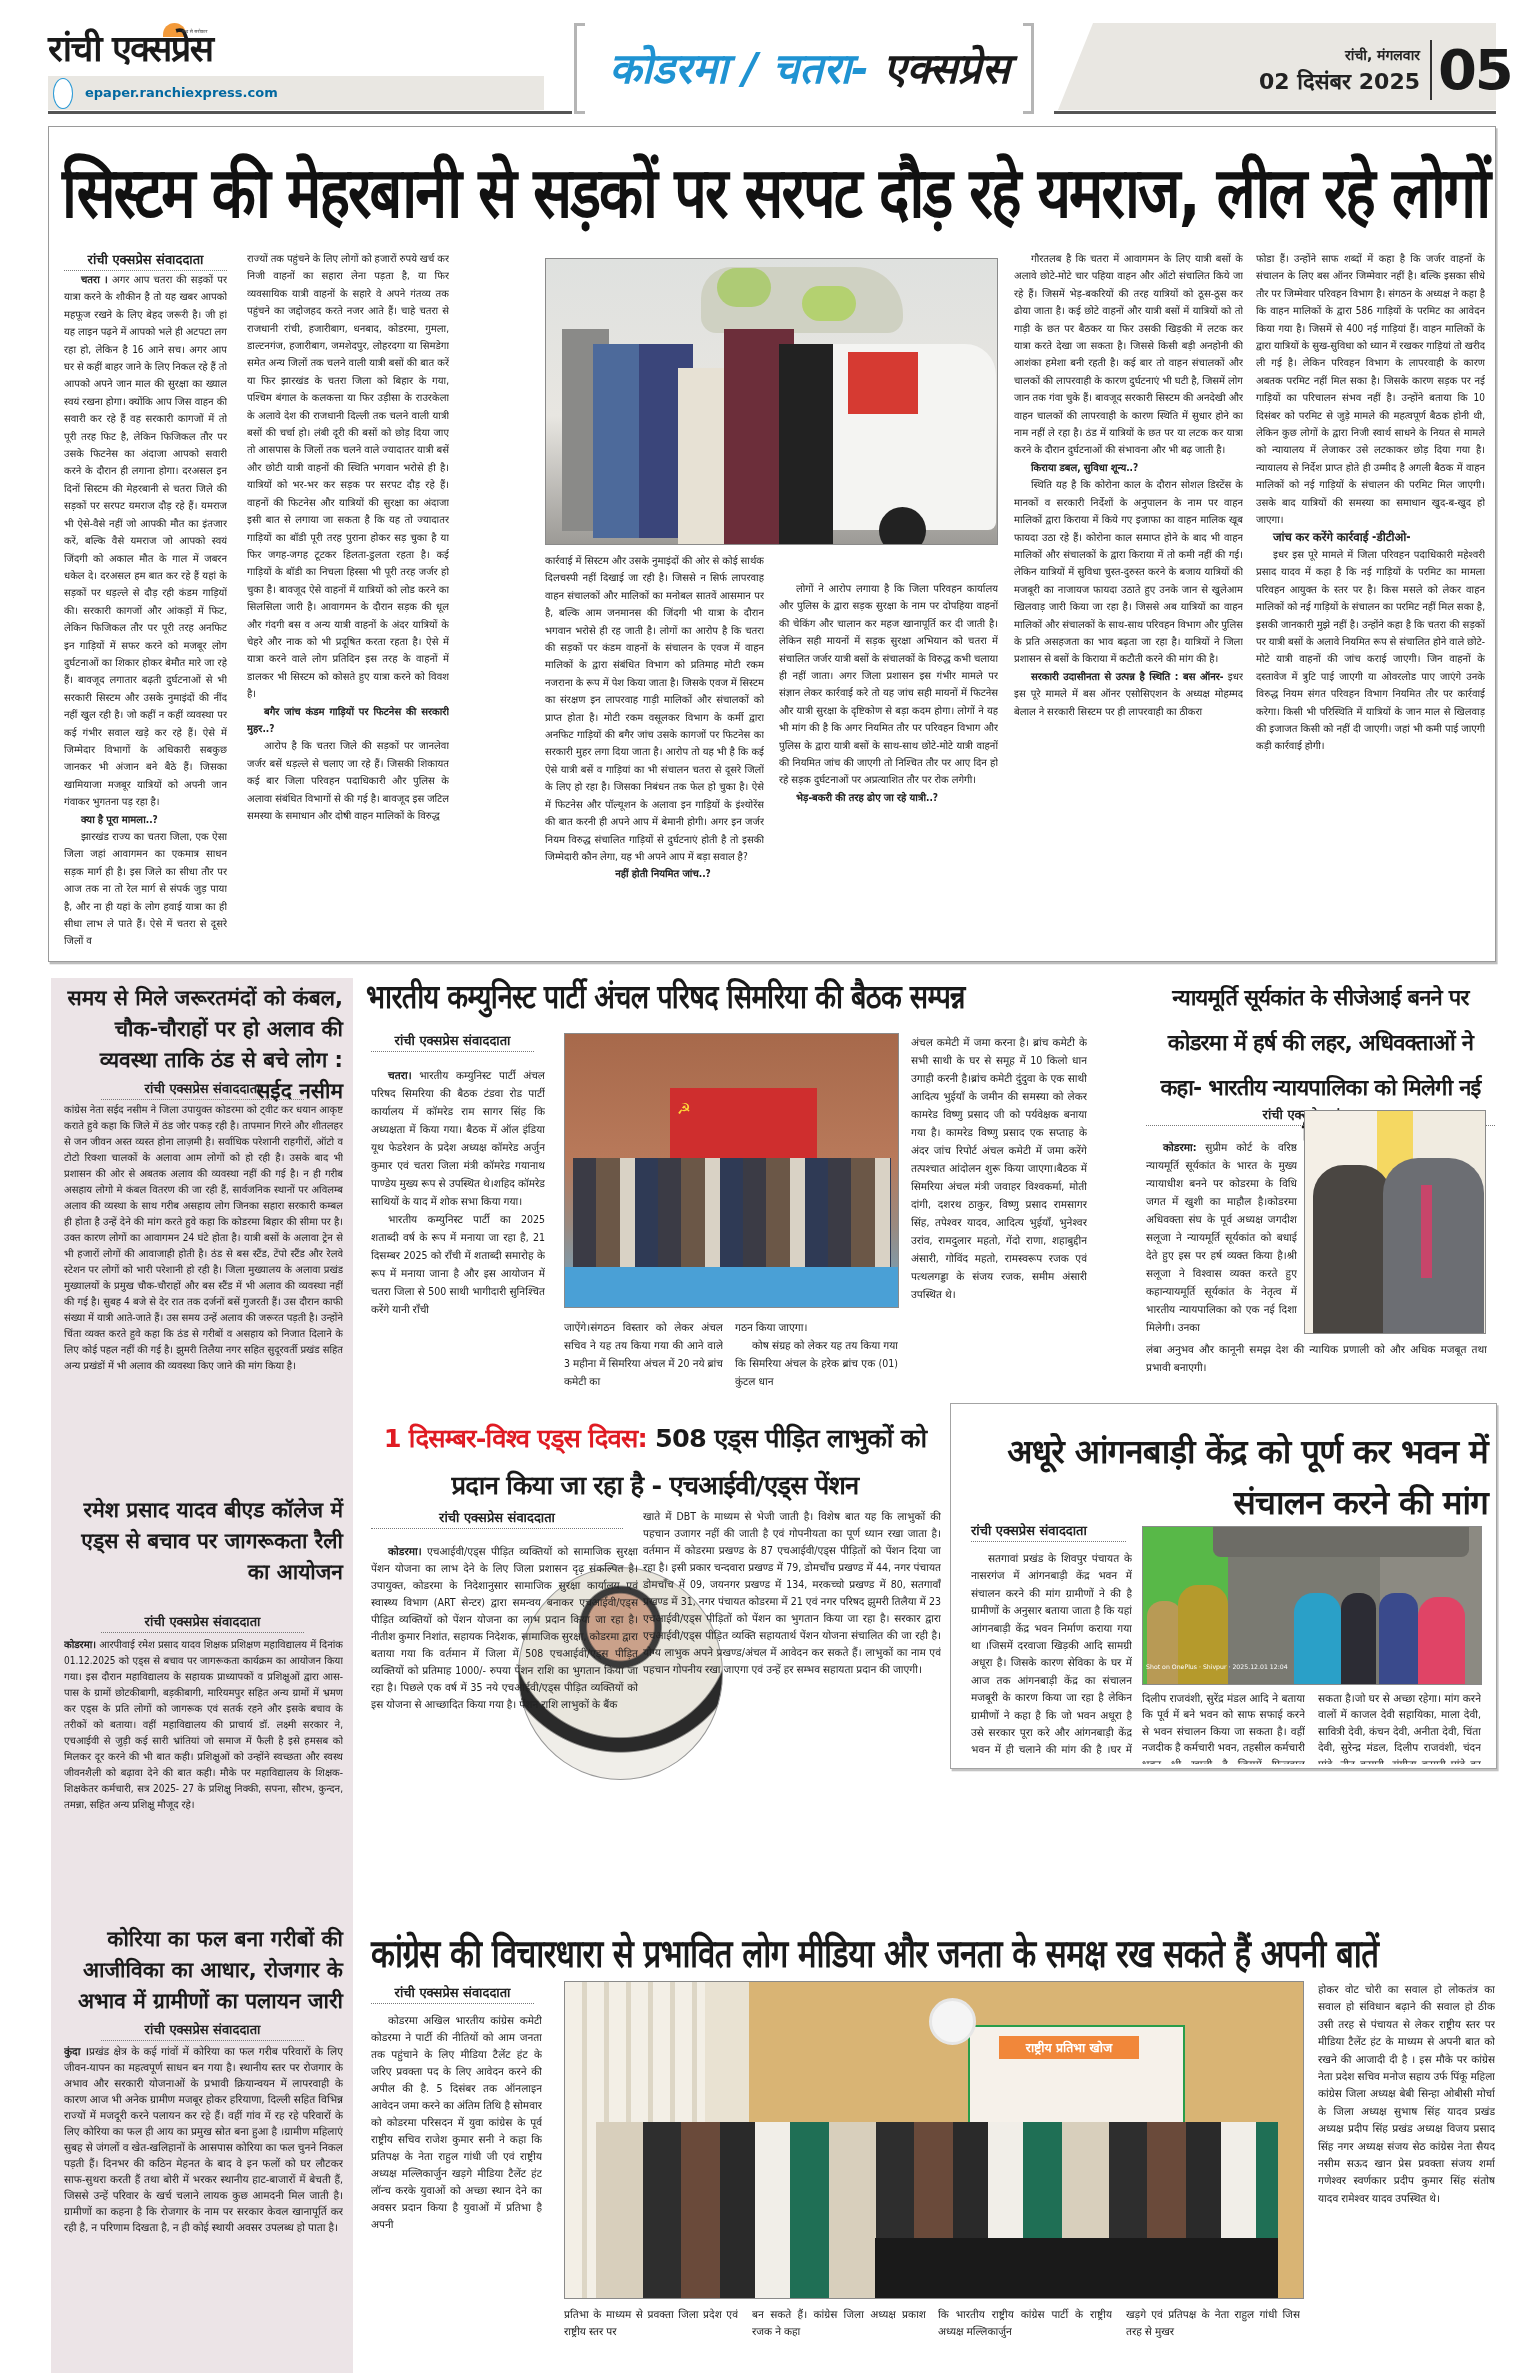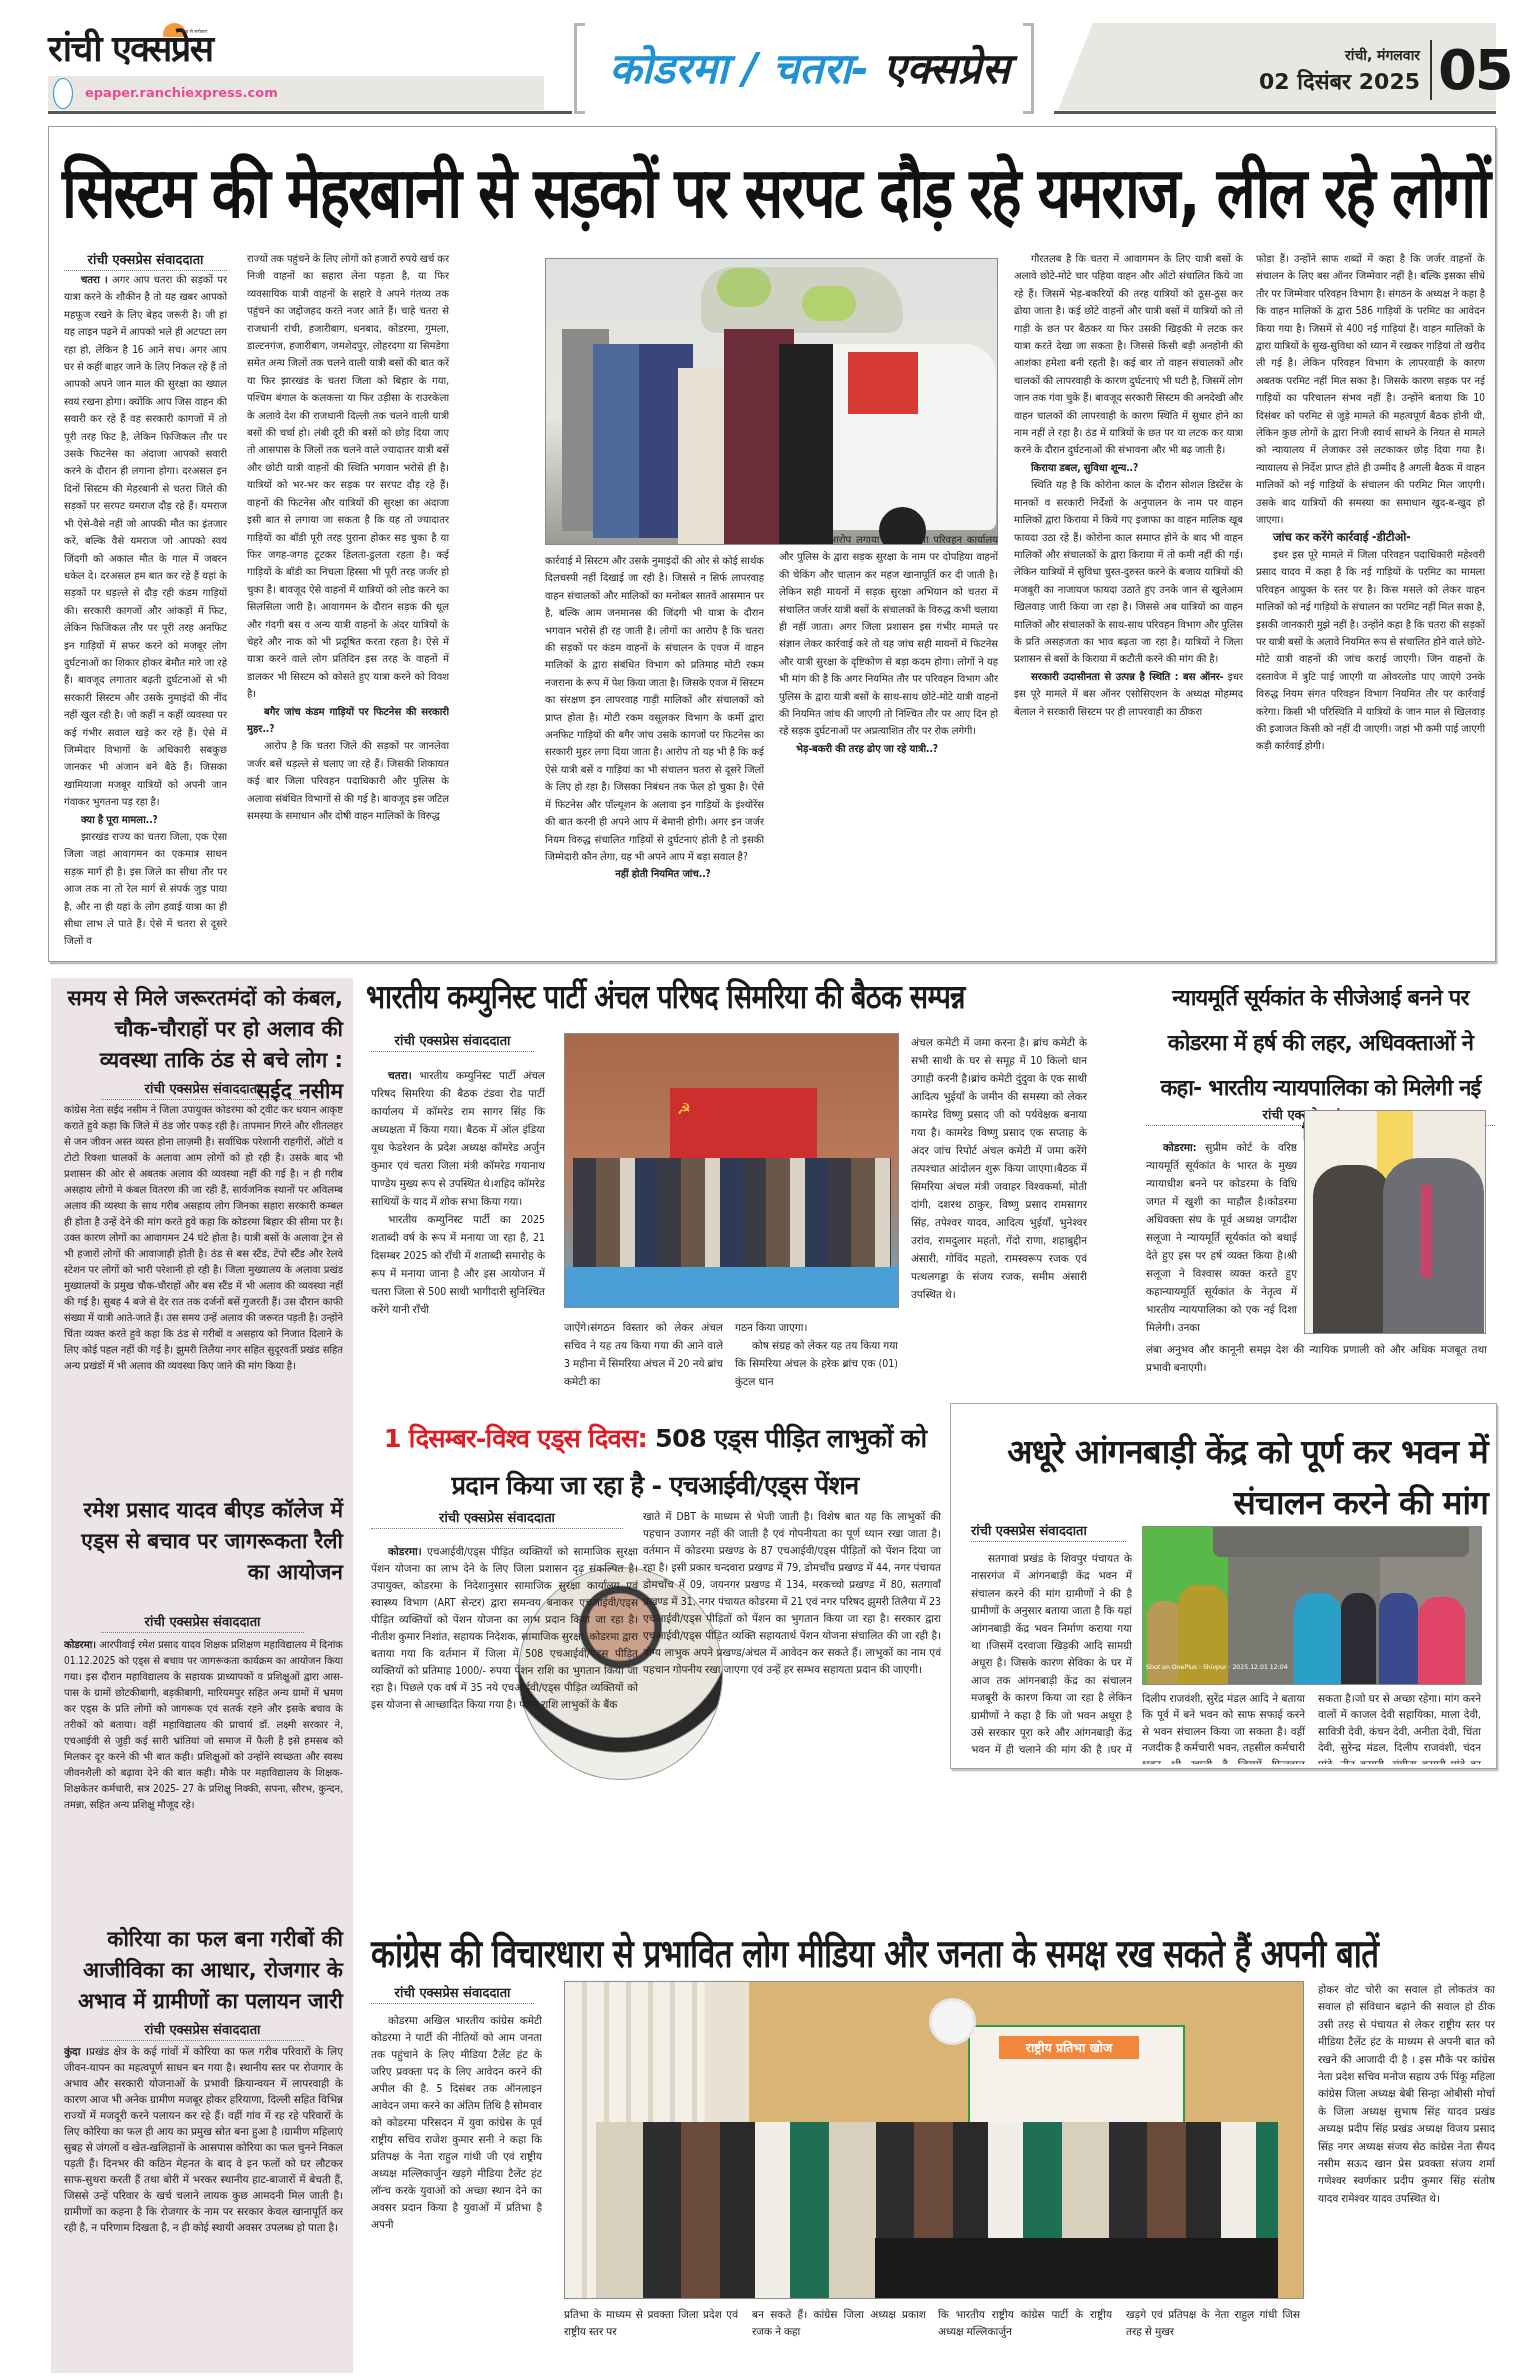--- a/index.html
+++ b/index.html
@@ -8,21 +8,21 @@
 
   .abs { position: absolute; }
 
   
   .mast-logo { left: 48px; top: 25px; width: 202px; height: 48px; font-family: "DejaVu Sans", sans-serif; font-weight: bold; font-size: 36px; line-height: 48px; color: #1a1a1a; letter-spacing: -1.6px; }
   .mast-sun { left: 163px; top: 23px; width: 23px; height: 14px; border-radius: 23px 23px 0 0; background: #f39a3a; }
   .mast-tag { left: 182px; top: 28px; font-size: 4.7px; color: #444; }
   .mast-band-left { left: 48px; top: 76px; width: 496px; height: 34px; background: #e9e7e2; }
   .mast-band-right { left: 1058px; top: 23px; width: 438px; height: 87px; background: #e9e7e2; clip-path: polygon(8% 0, 100% 0, 100% 100%, 0 100%); }
   .mast-url-icon { left: 53px; top: 78px; width: 20px; height: 31px; border-radius: 50%; border: 1.6px solid #2b9ad6; background: #fff; }
-  .mast-url { left: 85px; top: 81px; font-size: 13px; font-weight: bold; color: #ec4899; line-height: 23px; }
+  .mast-url { left: 85px; top: 81px; font-size: 13px; font-weight: bold; color: #0369a1; line-height: 23px; }
   .mast-rule-l { left: 48px; top: 111px; width: 524px; height: 3.1px; background: #555; }
   .mast-rule-r { left: 1054px; top: 111px; width: 442px; height: 3.1px; background: #555; }
 
   .section-bracket-l { left: 574px; top: 23px; width: 11px; height: 91px; border: 3.9px solid #b5b5b5; border-right: none; }
   .section-bracket-r { left: 1023px; top: 23px; width: 11px; height: 91px; border: 3.9px solid #b5b5b5; border-left: none; }
   .section-title { left: 597px; top: 33px; width: 425px; height: 71px; font-size: 42px; font-weight: bold; line-height: 71px; text-align: center; white-space: nowrap; font-style: italic; }
   .section-title .blue { color: #1f93d2; }
   .section-title .dark { color: #1a1a1a; }
 
   .date-city { left: 1240px; top: 45px; width: 180px; text-align: right; font-size: 14px; font-weight: bold; color: #222; }
@@ -108,21 +108,21 @@
   <div class="photo-shape" style="left:132px;top:109px;width:58px;height:178px;background:#e7e1d4;"></div>
   <div class="photo-shape" style="left:178px;top:70px;width:70px;height:217px;background:#6c2e3a;"></div>
   <div class="photo-shape" style="left:233px;top:85px;width:54px;height:202px;background:#222;"></div>
   <div class="photo-shape" style="left:333px;top:248px;width:47px;height:47px;background:#222;border-radius:50%;"></div>
 </div>
 
 <div class="abs col" style="left:545px;top:552px;width:219px;height:402px;">
   <p style="text-indent:0">कार्रवाई में सिस्टम और उसके नुमाइंदों की ओर से कोई सार्थक दिलचस्पी नहीं दिखाई जा रही है। जिससे न सिर्फ लापरवाह वाहन संचालकों और मालिकों का मनोबल सातवें आसमान पर है, बल्कि आम जनमानस की जिंदगी भी यात्रा के दौरान भगवान भरोसे ही रह जाती है। लोगों का आरोप है कि चतरा की सड़कों पर कंडम वाहनों के संचालन के एवज में वाहन मालिकों के द्वारा संबंधित विभाग को प्रतिमाह मोटी रकम नजराना के रूप में पेश किया जाता है। जिसके एवज में सिस्टम का संरक्षण इन लापरवाह गाड़ी मालिकों और संचालकों को प्राप्त होता है। मोटी रकम वसूलकर विभाग के कर्मी द्वारा अनफिट गाड़ियों की बगैर जांच उसके कागजों पर फिटनेस का सरकारी मुहर लगा दिया जाता है। आरोप तो यह भी है कि कई ऐसे यात्री बसें व गाड़ियां का भी संचालन चतरा से दूसरे जिलों के लिए हो रहा है। जिसका निबंधन तक फेल हो चुका है। ऐसे में फिटनेस और पॉल्यूशन के अलावा इन गाड़ियों के इंश्योरेंस की बात करनी ही अपने आप में बेमानी होगी। अगर इन जर्जर नियम विरुद्ध संचालित गाड़ियों से दुर्घटनाएं होती है तो इसकी जिम्मेदारी कौन लेगा, यह भी अपने आप में बड़ा सवाल है?</p>
   <p class="subhead" style="text-align:center">नहीं होती नियमित जांच..?</p>
 </div>
-<div class="abs col" style="left:779px;top:531px;width:219px;height:402px;">
+<div class="abs col" style="left:779px;top:580px;width:219px;height:402px;">
   <p>लोगों ने आरोप लगाया है कि जिला परिवहन कार्यालय और पुलिस के द्वारा सड़क सुरक्षा के नाम पर दोपहिया वाहनों की चेकिंग और चालान कर महज खानापूर्ति कर दी जाती है। लेकिन सही मायनों में सड़क सुरक्षा अभियान को चतरा में संचालित जर्जर यात्री बसों के संचालकों के विरुद्ध कभी चलाया ही नहीं जाता। अगर जिला प्रशासन इस गंभीर मामले पर संज्ञान लेकर कार्रवाई करे तो यह जांच सही मायनों में फिटनेस और यात्री सुरक्षा के दृष्टिकोण से बड़ा कदम होगा। लोगों ने यह भी मांग की है कि अगर नियमित तौर पर परिवहन विभाग और पुलिस के द्वारा यात्री बसों के साथ-साथ छोटे-मोटे यात्री वाहनों की नियमित जांच की जाएगी तो निश्चित तौर पर आए दिन हो रहे सड़क दुर्घटनाओं पर अप्रत्याशित तौर पर रोक लगेगी।</p>
   <p class="subhead">भेड़-बकरी की तरह ढोए जा रहे यात्री..?</p>
 </div>
 
 <div class="abs col" style="left:1014px;top:250px;width:229px;height:704px;">
   <p>गौरतलब है कि चतरा में आवागमन के लिए यात्री बसों के अलावे छोटे-मोटे चार पहिया वाहन और ऑटो संचालित किये जा रहे हैं। जिसमें भेड़-बकरियों की तरह यात्रियों को ठूस-ठूस कर ढोया जाता है। कई छोटे वाहनों और यात्री बसों में यात्रियों को तो गाड़ी के छत पर बैठकर या फिर उसकी खिड़की में लटक कर यात्रा करते देखा जा सकता है। जिससे किसी बड़ी अनहोनी की आशंका हमेशा बनी रहती है। कई बार तो वाहन संचालकों और चालकों की लापरवाही के कारण दुर्घटनाएं भी घटी है, जिसमें लोग जान तक गंवा चुके हैं। बावजूद सरकारी सिस्टम की अनदेखी और वाहन चालकों की लापरवाही के कारण स्थिति में सुधार होने का नाम नहीं ले रहा है। ठंड में यात्रियों के छत पर या लटक कर यात्रा करने के दौरान दुर्घटनाओं की संभावना और भी बढ़ जाती है।</p>
   <p class="subhead">किराया डबल, सुविधा शून्य..?</p>
   <p>स्थिति यह है कि कोरोना काल के दौरान सोशल डिस्टेंस के मानकों व सरकारी निर्देशों के अनुपालन के नाम पर वाहन मालिकों द्वारा किराया में किये गए इजाफा का वाहन मालिक खूब फायदा उठा रहे हैं। कोरोना काल समाप्त होने के बाद भी वाहन मालिकों और संचालकों के द्वारा किराया में तो कमी नहीं की गई। लेकिन यात्रियों में सुविधा चुस्त-दुरुस्त करने के बजाय यात्रियों की मजबूरी का नाजायज फायदा उठाते हुए उनके जान से खुलेआम खिलवाड़ जारी किया जा रहा है। जिससे अब यात्रियों का वाहन मालिकों और संचालकों के साथ-साथ परिवहन विभाग और पुलिस के प्रति असहजता का भाव बढ़ता जा रहा है। यात्रियों ने जिला प्रशासन से बसों के किराया में कटौती करने की मांग की है।</p>
   <p><span class="lead">सरकारी उदासीनता से उत्पन्न है स्थिति : बस ऑनर-</span><span> इधर इस पूरे मामले में बस ऑनर एसोसिएशन के अध्यक्ष मोहम्मद बेलाल ने सरकारी सिस्टम पर ही लापरवाही का ठीकरा</span></p>
 </div>

